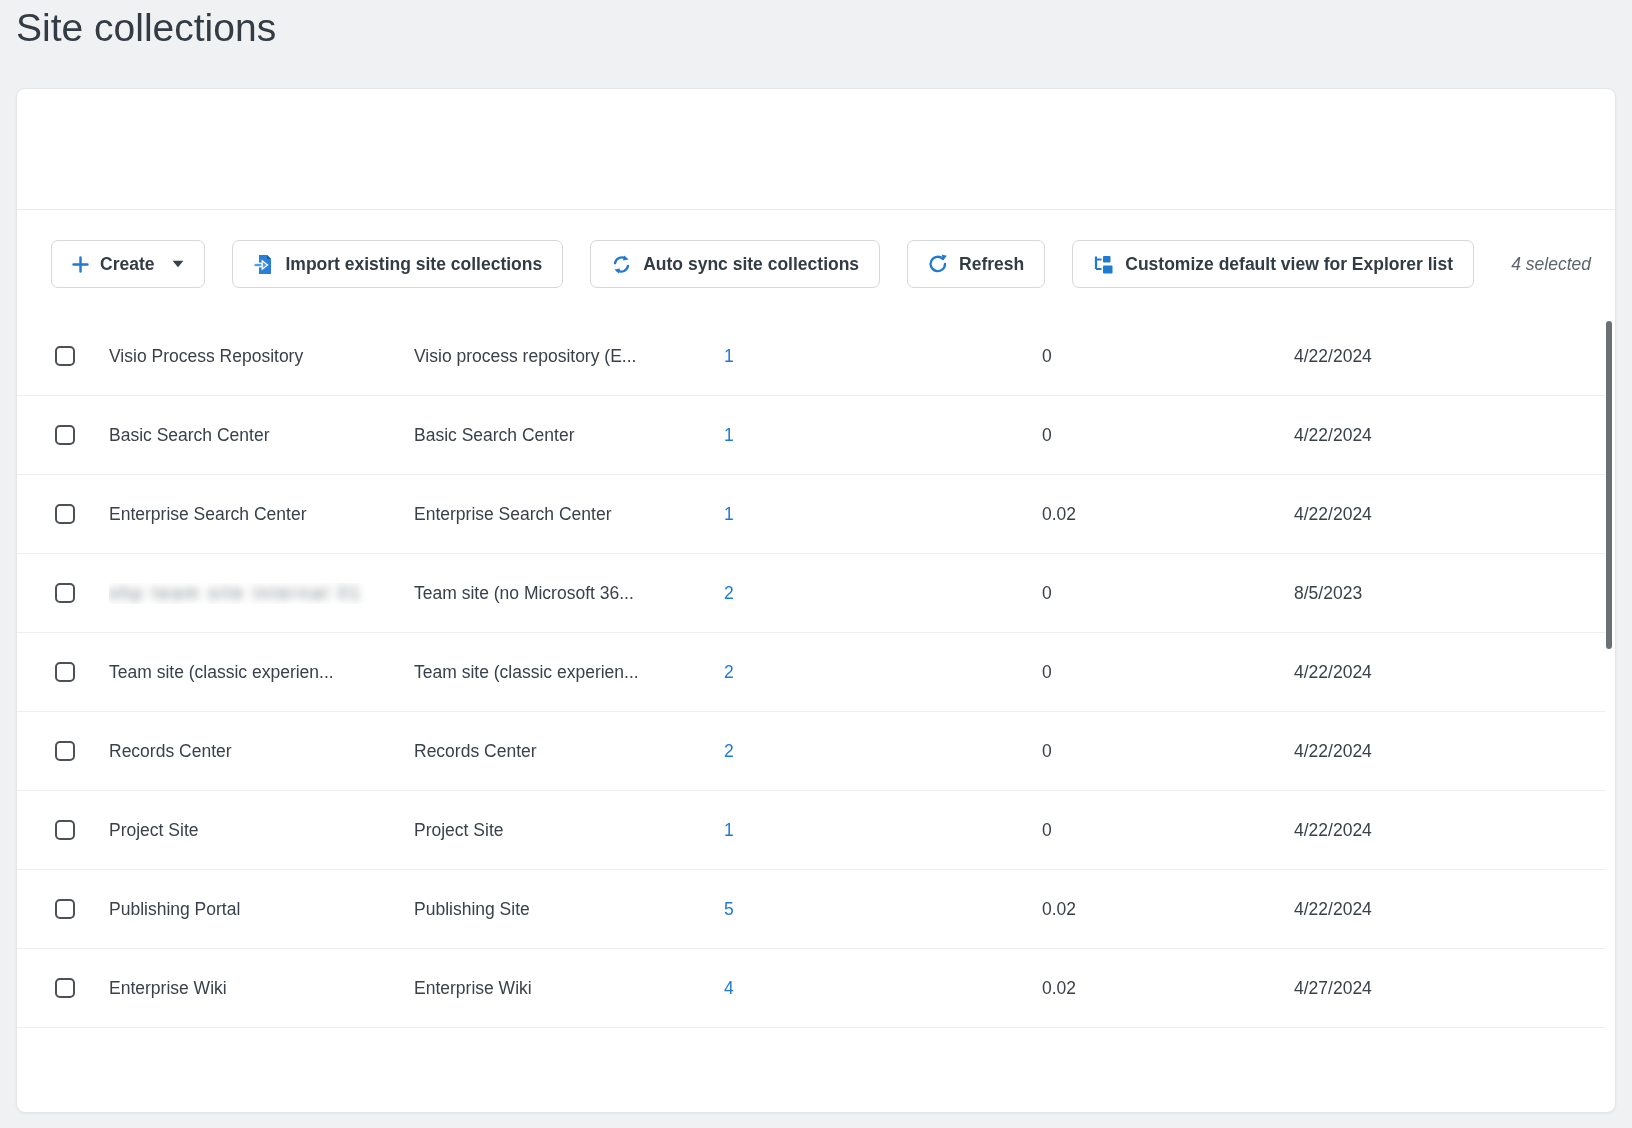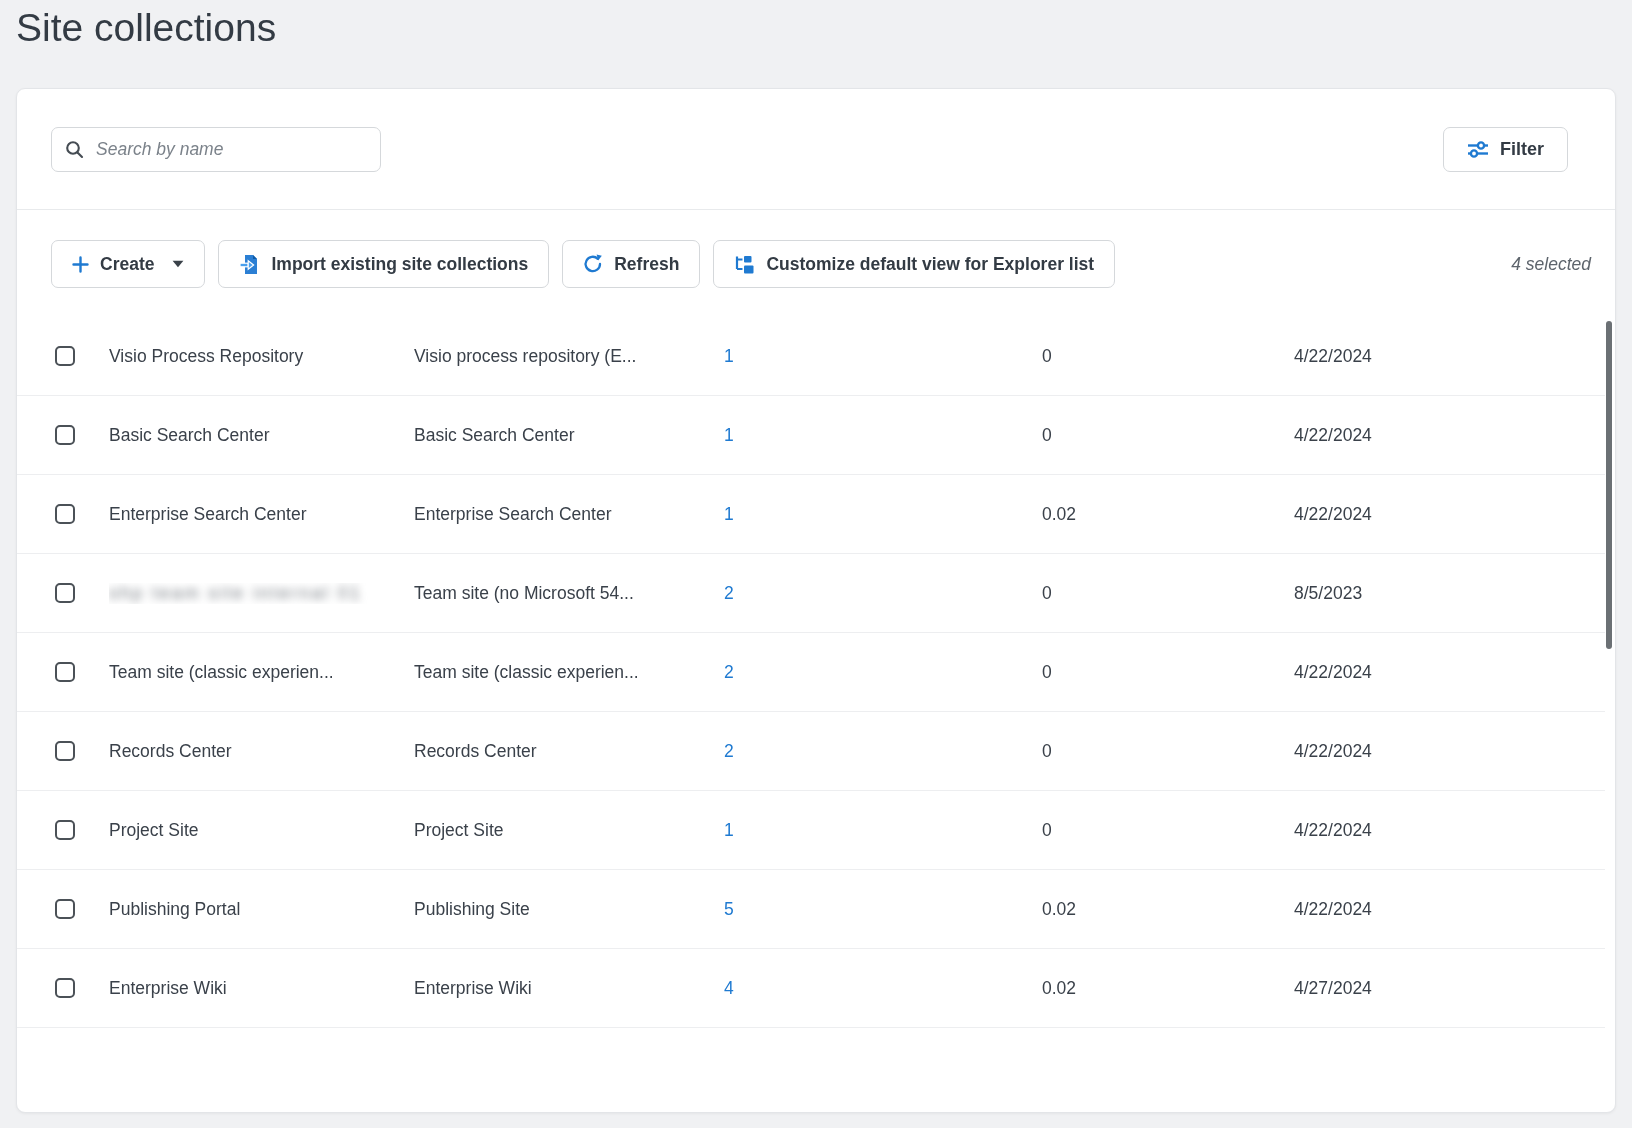--- a/index.html
+++ b/index.html
@@ -38,21 +38,21 @@
   .filter-btn{
     position:absolute;right:17px;top:0;height:45px;padding:0 23px;
     background:#fff;border:1px solid var(--border);border-radius:7px;
     display:flex;align-items:center;gap:11px;cursor:pointer;
     font-size:18px;font-weight:600;color:var(--heading);
   }
   .divider{position:absolute;left:0;right:0;top:120px;height:1px;background:#e8eaec;}
   
   .toolbar{
     position:absolute;left:34px;right:24px;top:151px;height:48px;
-    display:flex;align-items:center;gap:13px;
+    display:flex;align-items:center;gap:27px;
   }
   .btn{
     height:48px;padding:0 20px;background:#fff;border:1px solid var(--border);
     border-radius:7px;display:inline-flex;align-items:center;gap:11px;
     font-size:17.5px;font-weight:600;color:var(--heading);cursor:pointer;
     white-space:nowrap;font-family:"Liberation Sans", sans-serif;
   }
   .btn .caret{margin-left:7px;display:flex;}
   .selected-count{margin-left:auto;font-size:17.5px;font-style:italic;color:var(--muted);}
   
@@ -78,42 +78,20 @@
   }
   .icon{display:flex;align-items:center;flex:none;}
 </style>
 </head>
 <body>
 
 <div class="page-title">Site collections</div>
 
 <div class="card">
 
-  <div class="search-row">
-    <div class="search-box">
-      <span class="icon">
-        <svg width="19" height="19" viewBox="0 0 19 19">
-            <circle cx="8" cy="8" r="5.8" fill="none" stroke="#454c53" stroke-width="2.1"></circle>
-            <line x1="12.5" y1="12.5" x2="17" y2="17" stroke="#454c53" stroke-width="2.1" stroke-linecap="round"></line>
-          </svg>
-      </span>
-      <input type="text" placeholder="Search by name" style="">
-    </div>
-    <button class="filter-btn">
-      <span class="icon">
-        <svg width="22" height="17" viewBox="0 0 22 17">
-          <line x1="1" y1="4.5" x2="21" y2="4.5" stroke="#1f7ad1" stroke-width="2.4"></line>
-          <circle cx="14" cy="4.5" r="3.1" fill="#fff" stroke="#1f7ad1" stroke-width="2.4"></circle>
-          <line x1="1" y1="12.5" x2="21" y2="12.5" stroke="#1f7ad1" stroke-width="2.4"></line>
-          <circle cx="7" cy="12.5" r="3.1" fill="#fff" stroke="#1f7ad1" stroke-width="2.4"></circle>
-        </svg>
-      </span>
-      <span>Filter</span>
-    </button>
-  </div>
 
   <div class="divider"></div>
 
   <div class="toolbar">
     <button class="btn">
       <span class="icon">
         <svg width="17" height="17" viewBox="0 0 17 17">
             <path d="M8.5 1.5v14M1.5 8.5h14" stroke="#1f7ad1" stroke-width="2.4" stroke-linecap="round"></path>
           </svg>
       </span>
@@ -132,20 +110,31 @@
           <path d="M14 1l4 4h-4z" fill="#0f5ca8"></path>
           <g stroke="#fff" stroke-width="1.2">
             <rect x="1" y="9.2" width="8.2" height="3.6" fill="#4aa0ee"></rect>
             <path d="M9.2 6.8l5.4 4.2-5.4 4.2z" fill="#4aa0ee"></path>
           </g>
         </svg>
       </span>
       <span>Import existing site collections</span>
     </button>
 
+    <button class="btn">
+      <span class="icon">
+        <svg width="21" height="19" viewBox="0 0 21 19">
+          <path d="M4 8.2A7 7 0 0 1 14.5 3.4" fill="none" stroke="#1f7ad1" stroke-width="2.3" stroke-linecap="round"></path>
+          <polygon points="13.2,0.4 17.6,4.4 12,5.6" fill="#1f7ad1"></polygon>
+          <path d="M17 10.8A7 7 0 0 1 6.5 15.6" fill="none" stroke="#1f7ad1" stroke-width="2.3" stroke-linecap="round"></path>
+          <polygon points="7.8,18.6 3.4,14.6 9,13.4" fill="#1f7ad1"></polygon>
+        </svg>
+      </span>
+      <span>Auto sync site collections</span>
+    </button>
 
     <button class="btn">
       <span class="icon">
         <svg width="20" height="20" viewBox="0 0 20 20">
           <path d="M17 10a7.2 7.2 0 1 1-2.2-5.2" fill="none" stroke="#1f7ad1" stroke-width="2.3" stroke-linecap="round"></path>
           <polygon points="13.6,0.6 18.8,1.8 15.2,6.4" fill="#1f7ad1"></polygon>
         </svg>
       </span>
       <span>Refresh</span>
     </button>
@@ -197,21 +186,21 @@
     <div class="cell"><a class="count-link">1</a></div>
     <div class="cell"><span class="c-storage-val" style="display:inline-block;">0.02</span></div>
     <div class="cell">4/22/2024</div>
   </div>
 
   <div class="trow">
     <div class="cell c-check">
             <span class="checkbox"></span>
           </div>
     <div class="cell"><span class="blurred">shp team site internal 01</span></div>
-    <div class="cell">Team site (no Microsoft 54...</div>
+    <div class="cell">Team site (no Microsoft 36...</div>
     <div class="cell"><a class="count-link">2</a></div>
     <div class="cell"><span class="c-storage-val" style="display:inline-block;">0</span></div>
     <div class="cell">8/5/2023</div>
   </div>
 
   <div class="trow">
     <div class="cell c-check">
             <span class="checkbox"></span>
           </div>
     <div class="cell"><span>Team site (classic experien...</span></div>

